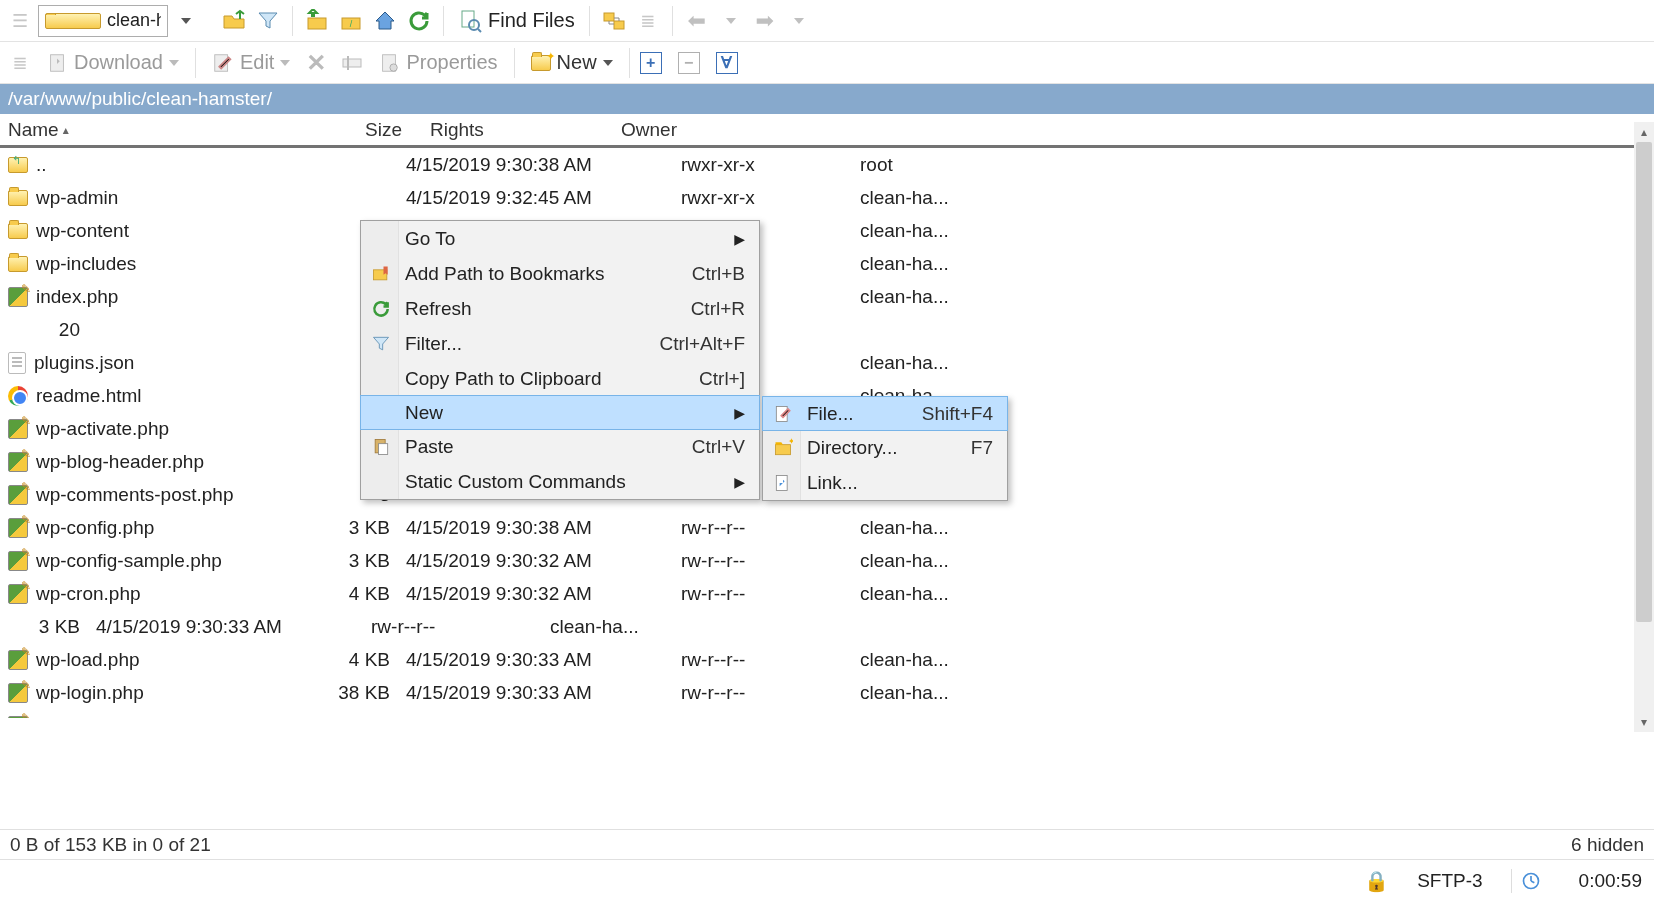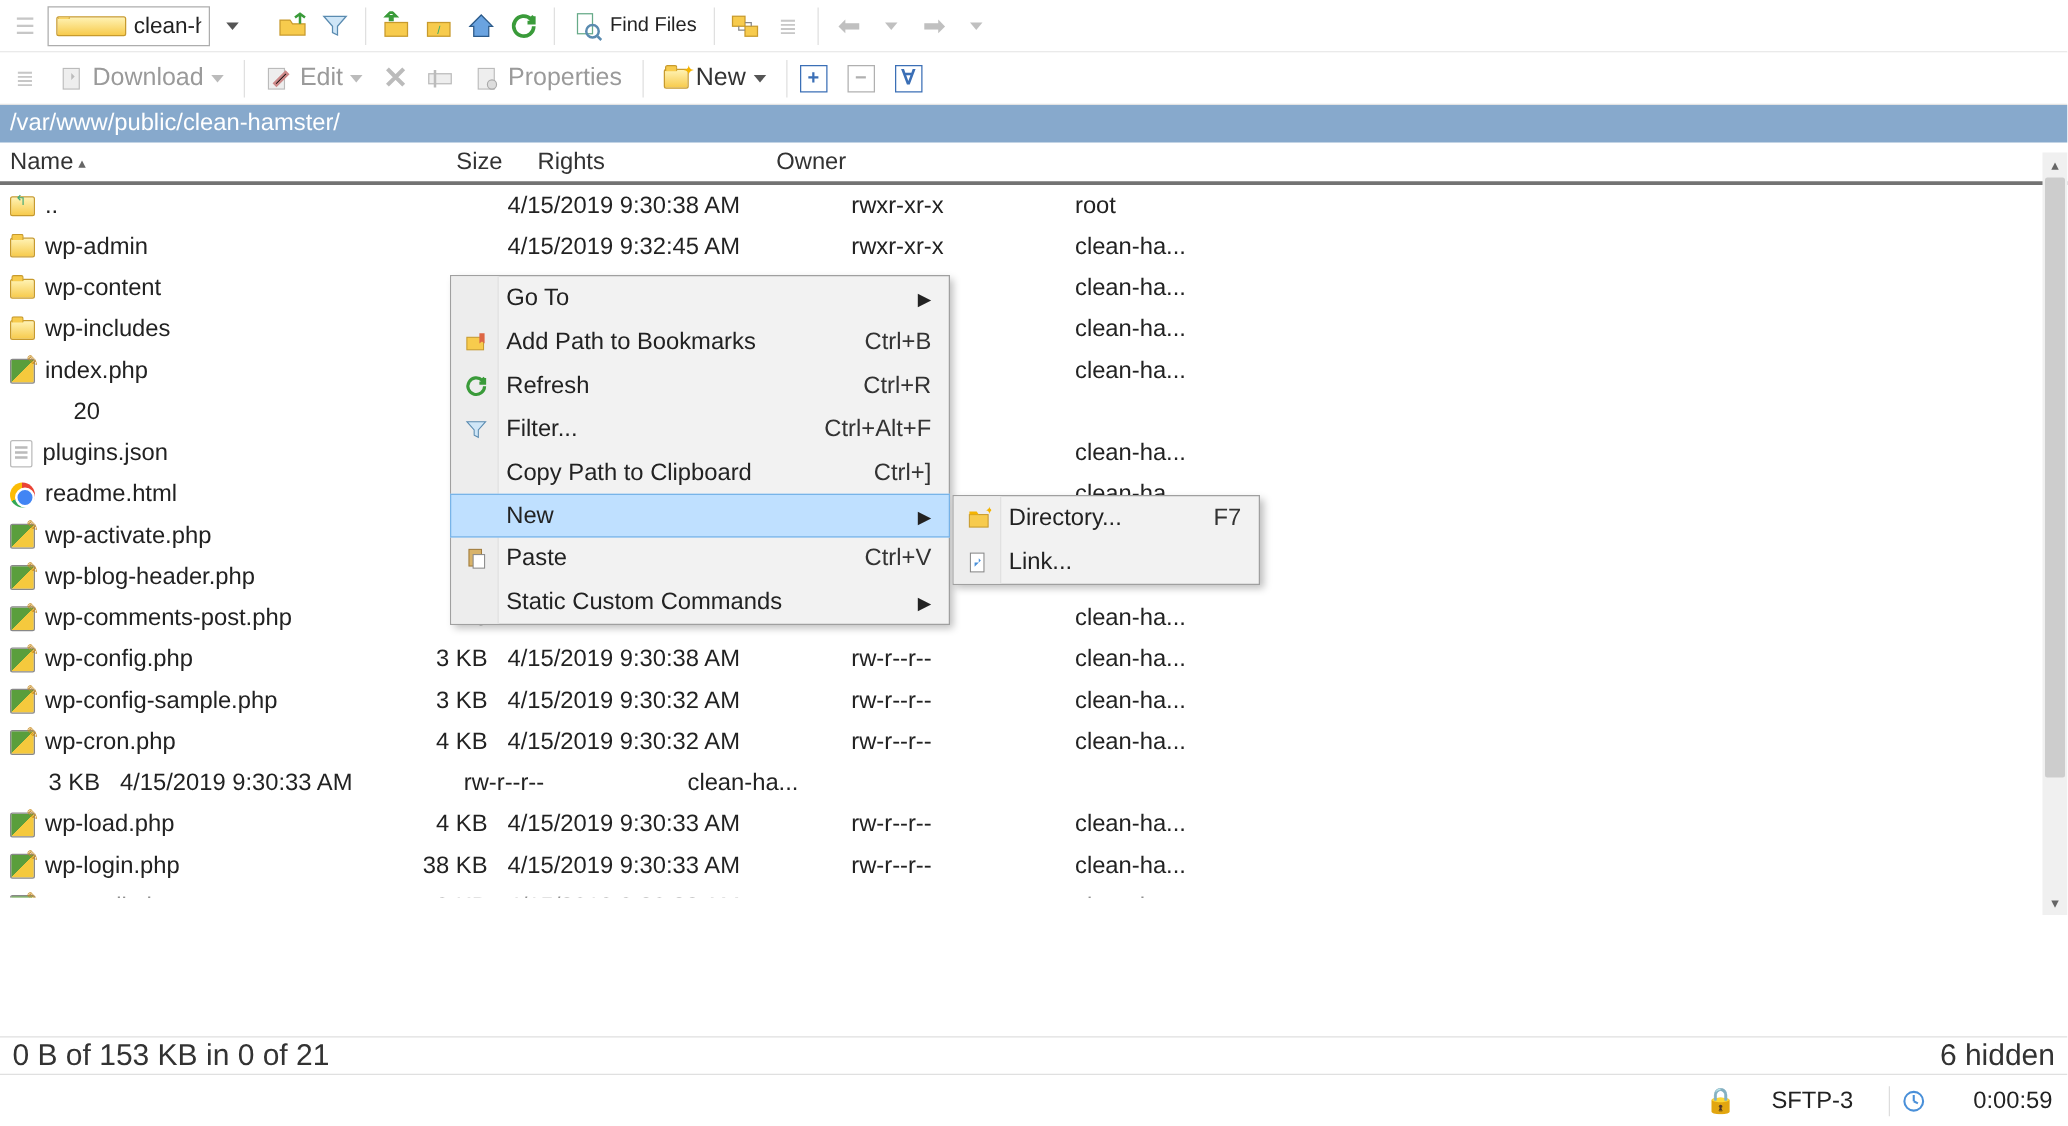--- a/index.html
+++ b/index.html
@@ -61,21 +61,21 @@
   display: inline-block;
 }
 .tbbtn {
   width: 32px; height: 32px;
   display: flex; align-items: center; justify-content: center;
   cursor: pointer;
   flex-shrink: 0;
 }
 .tbbtn svg { width: 24px; height: 24px; }
 .find-files { display: flex; align-items: center; gap: 6px; padding: 0 6px; }
-.find-files .lbl { font-size: 16px; }
+.find-files .lbl { font-size: 20px; }
 .arrow-gray { color: #c0c0c0; font-size: 22px; }
 
 .toolbar2 {
   display: flex;
   align-items: center;
   height: 42px;
   background: #fff;
   border-bottom: 1px solid #e3e3e3;
   padding: 0 4px;
   gap: 4px;
@@ -189,21 +189,21 @@
 .submenu .cm-iconcol { width: 38px; }
 
 .statusbar {
   position: absolute;
   bottom: 42px; left: 0; right: 0;
   height: 30px;
   border-top: 1px solid #e0e0e0;
   display: flex;
   align-items: center;
   padding: 0 10px;
-  font-size: 24px;
+  font-size: 19px;
   color: #333;
 }
 .statusbar .right { margin-left: auto; }
 
 .bottombar {
   position: absolute;
   bottom: 0; left: 0; right: 0;
   height: 42px;
   border-top: 1px solid #e0e0e0;
   display: flex;
@@ -597,20 +597,30 @@
       <span class="cm-key">Ctrl+V</span>
     </div>
     <div class="cm-item">
       <span>Static Custom Commands</span>
       <span class="cm-arrow">▶</span>
     </div>
   </div>
 
 <div class="submenu" id="sub">
   <div class="cm-iconcol"></div>
+<div class="cm-item highlight">
+      <span class="cm-ico">
+        <svg width="20" height="20" viewBox="0 0 24 24">
+          <rect x="4" y="3" width="13" height="18" fill="#fff" stroke="#888"></rect>
+          <path stroke="#d88" stroke-width="2" d="M10 14l8-8 2 2-8 8z"></path>
+        </svg>
+      </span>
+      <span>File...</span>
+      <span class="cm-key">Shift+F4</span>
+    </div>
     <div class="cm-item">
       <span class="cm-ico">
         <svg width="20" height="20" viewBox="0 0 24 24">
           <rect x="3" y="8" width="18" height="12" fill="#f7cb4d" stroke="#c79a2d"></rect>
           <path fill="#f5b400" d="M3 8V5h7l2 3z"></path>
           <text x="18" y="7" font-size="10" fill="#f5b400">✦</text>
         </svg>
       </span>
       <span>Directory...</span>
       <span class="cm-key">F7</span>

